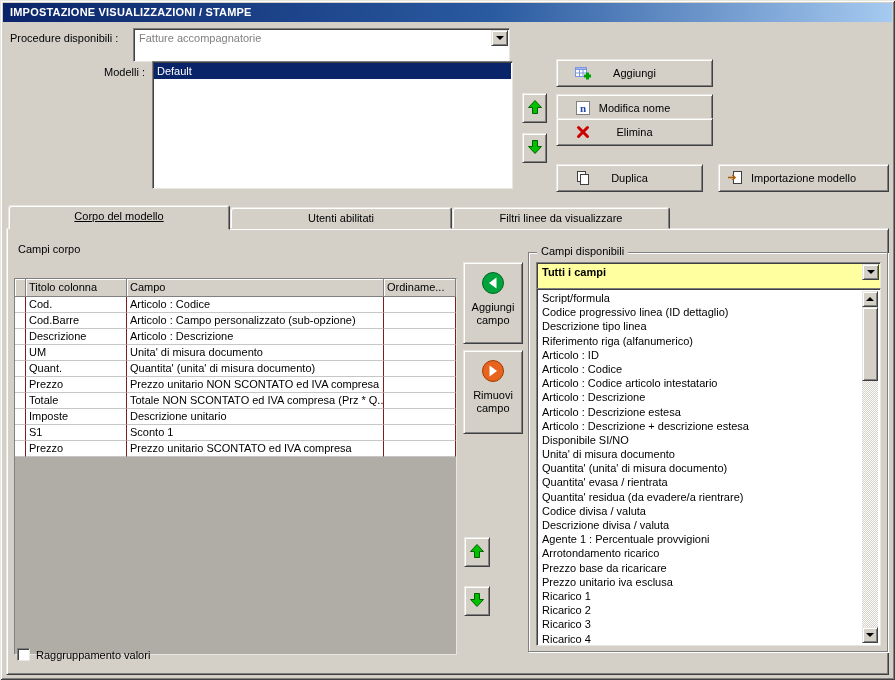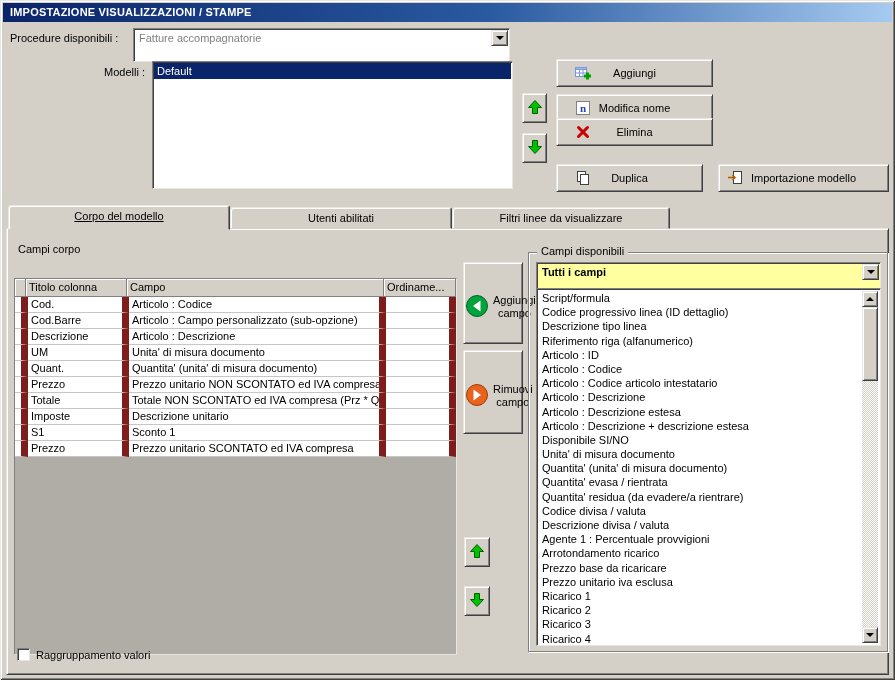--- a/index.html
+++ b/index.html
@@ -51,21 +51,21 @@
   
   .modelli-list{left:152px;top:61px;width:361px;height:128px;overflow:hidden;padding:1px;}
   .list-item{height:16px;line-height:16px;padding-left:3px;white-space:nowrap;overflow:hidden;}
   .list-item.selected{background:#0a246a;color:#fff;}
   
   .btn{display:block;cursor:default;}
   .btn .ico{position:absolute;left:18px;top:50%;transform:translateY(-50%);width:16px;height:16px;}
   .btn .ico.near{left:8px;}
   .btn .lbl{position:absolute;left:0;right:0;top:50%;transform:translateY(-50%);text-align:center;}
   .arrow-btn{display:flex;align-items:center;justify-content:center;}
-  .vbtn{display:flex;flex-direction:row;align-items:center;padding-top:7px;gap:3px;}
+  .vbtn{display:flex;flex-direction:column;align-items:center;padding-top:7px;gap:3px;}
   .vbtn .vlbl{text-align:center;line-height:13px;}
   
   .tab{
     position:absolute;top:207px;height:22px;z-index:2;
     background:#d4d0c8;
     border:1px solid;border-color:#e8e6e0 #404040 transparent #e8e6e0;
     box-shadow:inset 1px 1px 0 #fff, inset -1px 0 0 #808080;
     border-radius:3px 3px 0 0;
     text-align:center;line-height:21px;
   }
@@ -86,21 +86,21 @@
   }
   .grid-header{display:flex;height:18px;}
   .hcell{
     background:#d4d0c8;
     border-right:1px solid #808080;border-bottom:1px solid #808080;
     box-shadow:inset 1px 1px 0 #fff;
     padding:2px 3px;white-space:nowrap;overflow:hidden;flex:none;
   }
   .grid-row{display:flex;height:16px;background:#fff;}
   .gcell{
-    border-right:7px solid #7f1d1d;border-bottom:1px solid #c6c6c6;
+    border-right:1px solid #7f1d1d;border-bottom:1px solid #c6c6c6;
     padding:1px 3px;white-space:nowrap;overflow:hidden;flex:none;background:#fff;
   }
   .c0{width:11px;}
   .c1{width:101px;}
   .c2{width:257px;}
   .c3{flex:1;}
   
   .groupbox{
     left:528px;top:252px;width:360px;height:400px;z-index:5;
     border:1px solid #808080;

